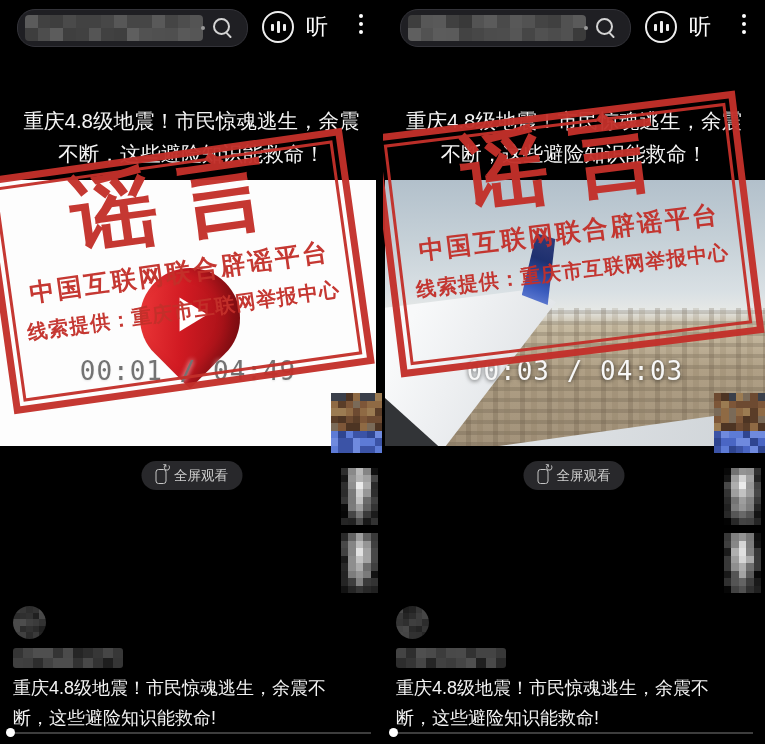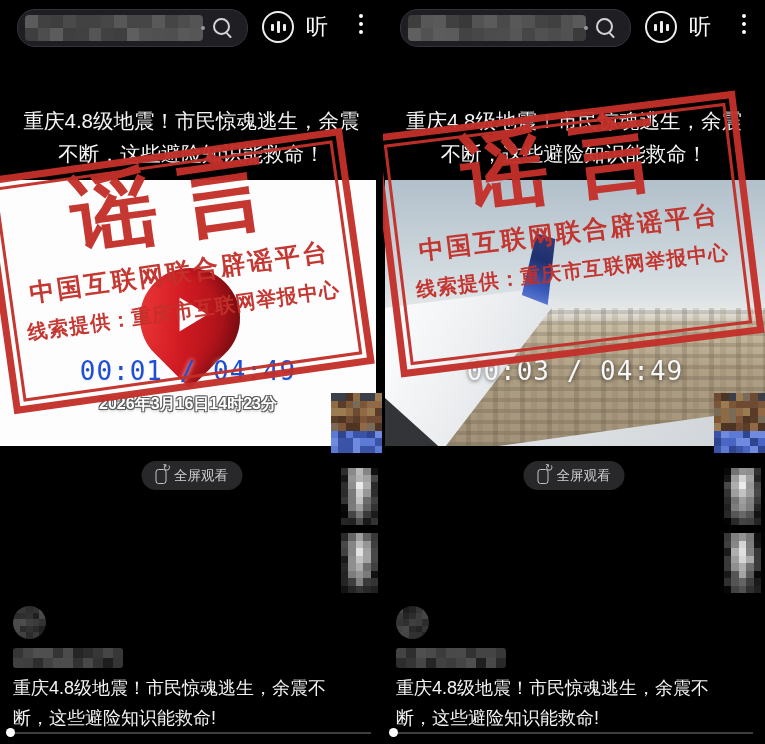--- a/index.html
+++ b/index.html
@@ -56,21 +56,21 @@
   
   .pin{position:absolute;left:140px;top:88px;width:100px;height:100px;
        background:linear-gradient(140deg,#ef3b3b 8%,#d11a22 45%,#8f0d12 96%);
        border-radius:50% 50% 50% 0;transform:rotate(-45deg);
        box-shadow:inset -7px -7px 14px rgba(0,0,0,.22);}
   .pin .play{position:absolute;left:50%;top:50%;transform:translate(-50%,-50%) rotate(45deg);
        width:0;height:0;border-left:28px solid #fff;border-top:17px solid transparent;border-bottom:17px solid transparent;margin-left:5px;}
   
   .vtime{position:absolute;top:176px;left:0;right:0;text-align:center;
        font-family:"DejaVu Sans Mono",monospace;font-size:26px;letter-spacing:1px;}
-  .vtime-left{color:#1d4ed8;text-shadow:0 0 5px rgba(255,255,255,.95),0 1px 2px rgba(0,0,0,.12);}
+  .vtime-left{color:#737373;text-shadow:0 0 5px rgba(255,255,255,.95),0 1px 2px rgba(0,0,0,.12);}
   .vtime-right{color:#f7f7f7;text-shadow:0 1px 4px rgba(0,0,0,.65);}
   .vsub{position:absolute;top:214px;left:0;right:0;text-align:center;font-size:16px;font-weight:bold;color:#fff;}
   .vsub-left{text-shadow:-1px -1px 0 #5c5c5c,1px -1px 0 #5c5c5c,-1px 1px 0 #5c5c5c,1px 1px 0 #5c5c5c,0 2px 3px rgba(0,0,0,.25);}
   .vsub-right{font-weight:normal;text-shadow:0 1px 3px rgba(0,0,0,.75),0 0 2px rgba(0,0,0,.6);}
 
   
   .stamp{position:absolute;z-index:5;color:var(--stamp-red);opacity:.96;}
   .stamp-l{left:-4px;top:152px;width:364px;height:238px;transform:rotate(-8deg);}
   .stamp-r{left:2px;top:112px;width:366px;height:244px;transform:rotate(-7deg);}
   .stamp .outer{position:absolute;left:0;top:0;right:0;bottom:0;border:7px solid var(--stamp-red);}
@@ -161,21 +161,20 @@
         </div>
     </div>
 
     <div class="vtitle">重庆4.8级地震！市民惊魂逃生，余震不断，这些避险知识能救命！</div>
 
     <div class="video video-left">
       <div class="pin">
         <div class="play"></div>
       </div>
       <div class="vtime vtime-left">00:01 / 04:49</div>
-      <div class="vsub vsub-left">2026年3月16日14时23分</div>
     </div>
 
     <div class="stamp stamp-l">
       <div class="outer"></div>
       <div class="inner"></div>
       <div class="content">
         <div class="big">谣言</div>
         <div class="l1">中国互联网联合辟谣平台</div>
         <div class="l2">线索提供：重庆市互联网举报中心</div>
       </div>
@@ -444,21 +443,21 @@
 
     <div class="vtitle">重庆4.8级地震！市民惊魂逃生，余震不断，这些避险知识能救命！</div>
 
     <div class="video video-right">
       <div class="sky"></div>
       <div class="city-noise"></div>
       <div class="wing-main"></div>
       <div class="wing-dark"></div>
       <div class="flap"></div>
       <div class="winglet"></div>
-      <div class="vtime vtime-right">00:03 / 04:49</div>
+      <div class="vtime vtime-right">00:03 / 04:03</div>
     </div>
 
     <div class="stamp stamp-r">
       <div class="outer"></div>
       <div class="inner"></div>
       <div class="content">
         <div class="big">谣言</div>
         <div class="l1">中国互联网联合辟谣平台</div>
         <div class="l2">线索提供：重庆市互联网举报中心</div>
       </div>

